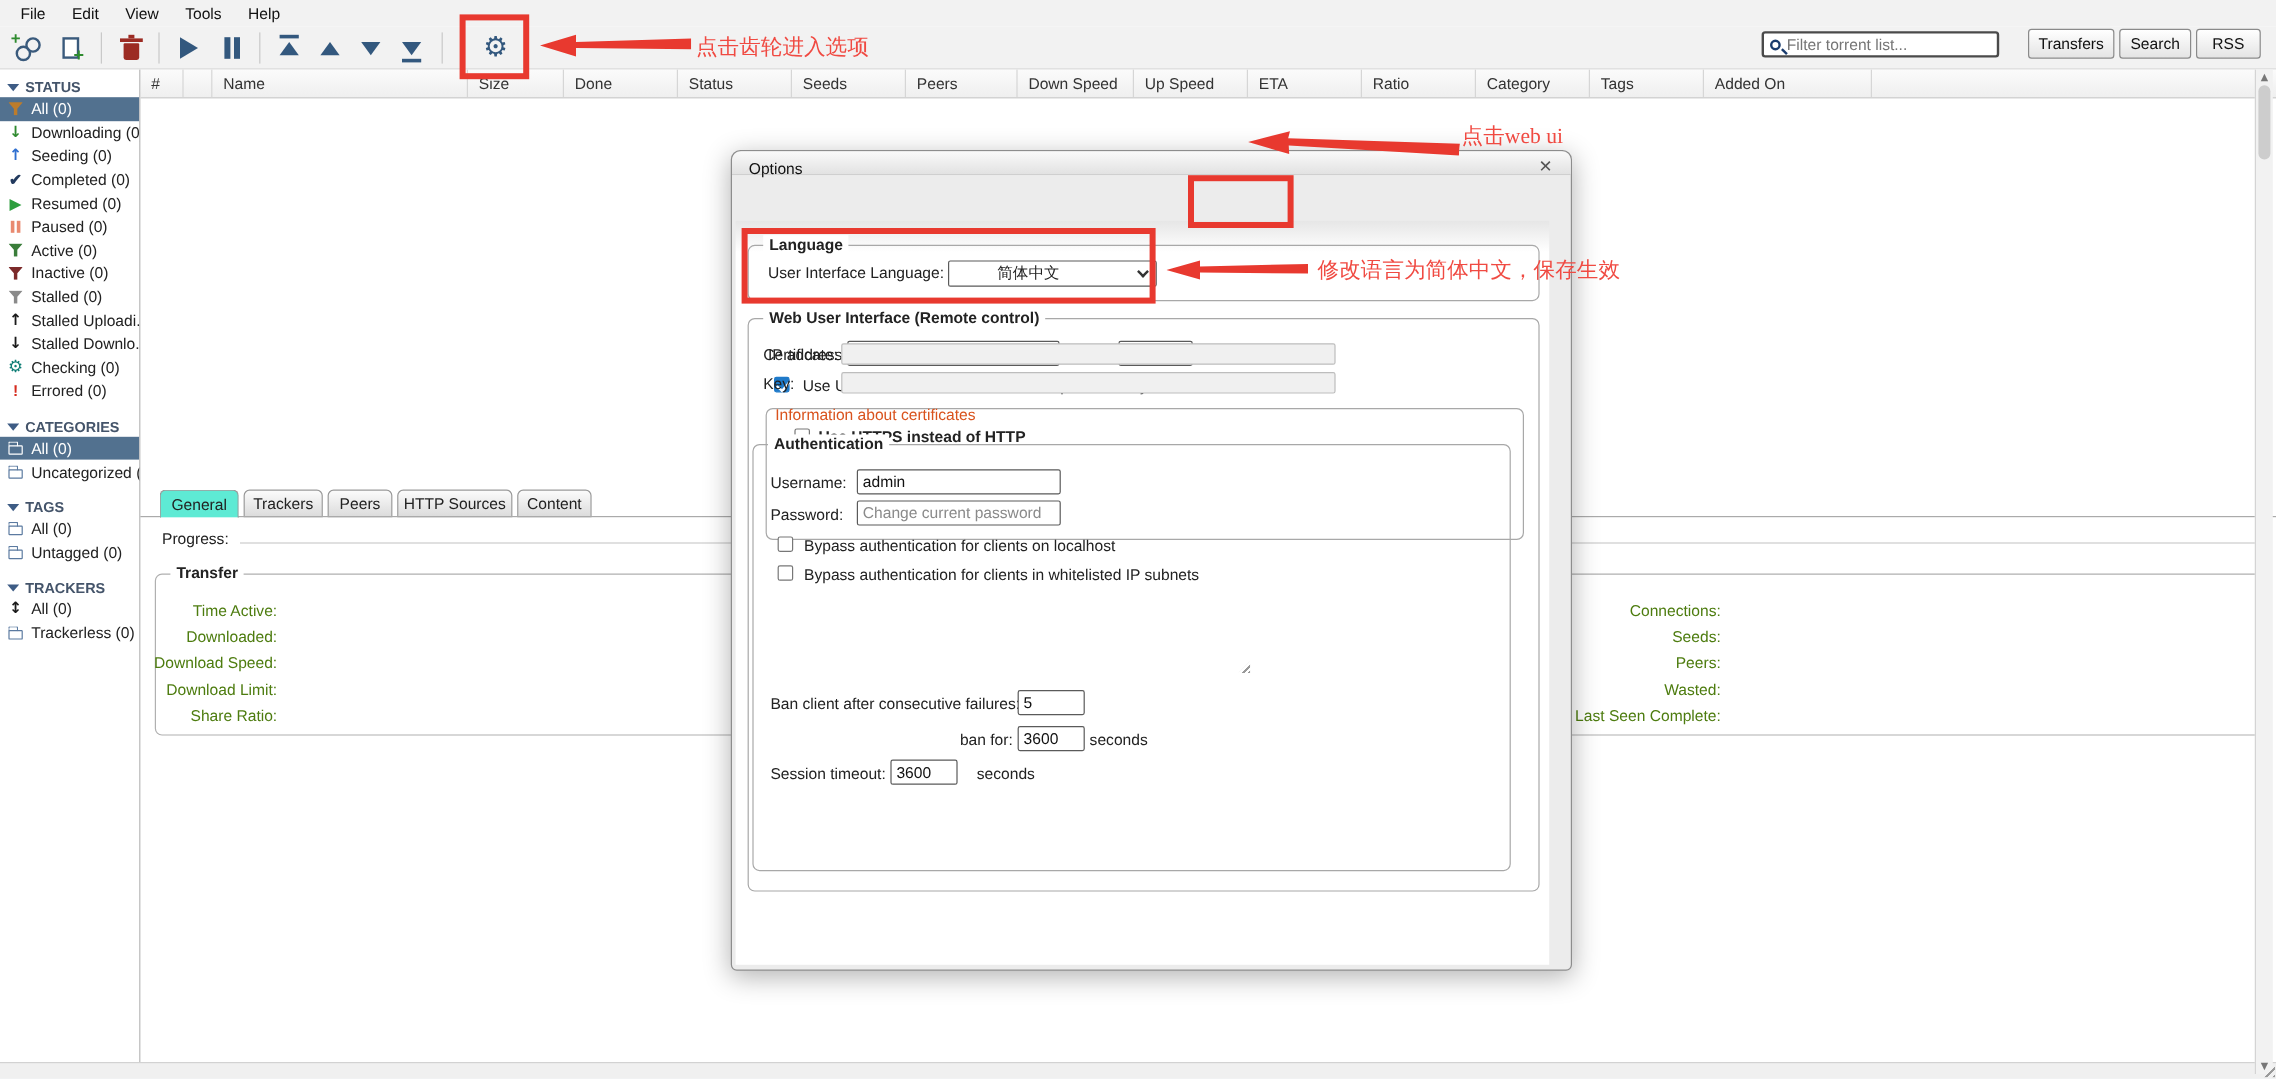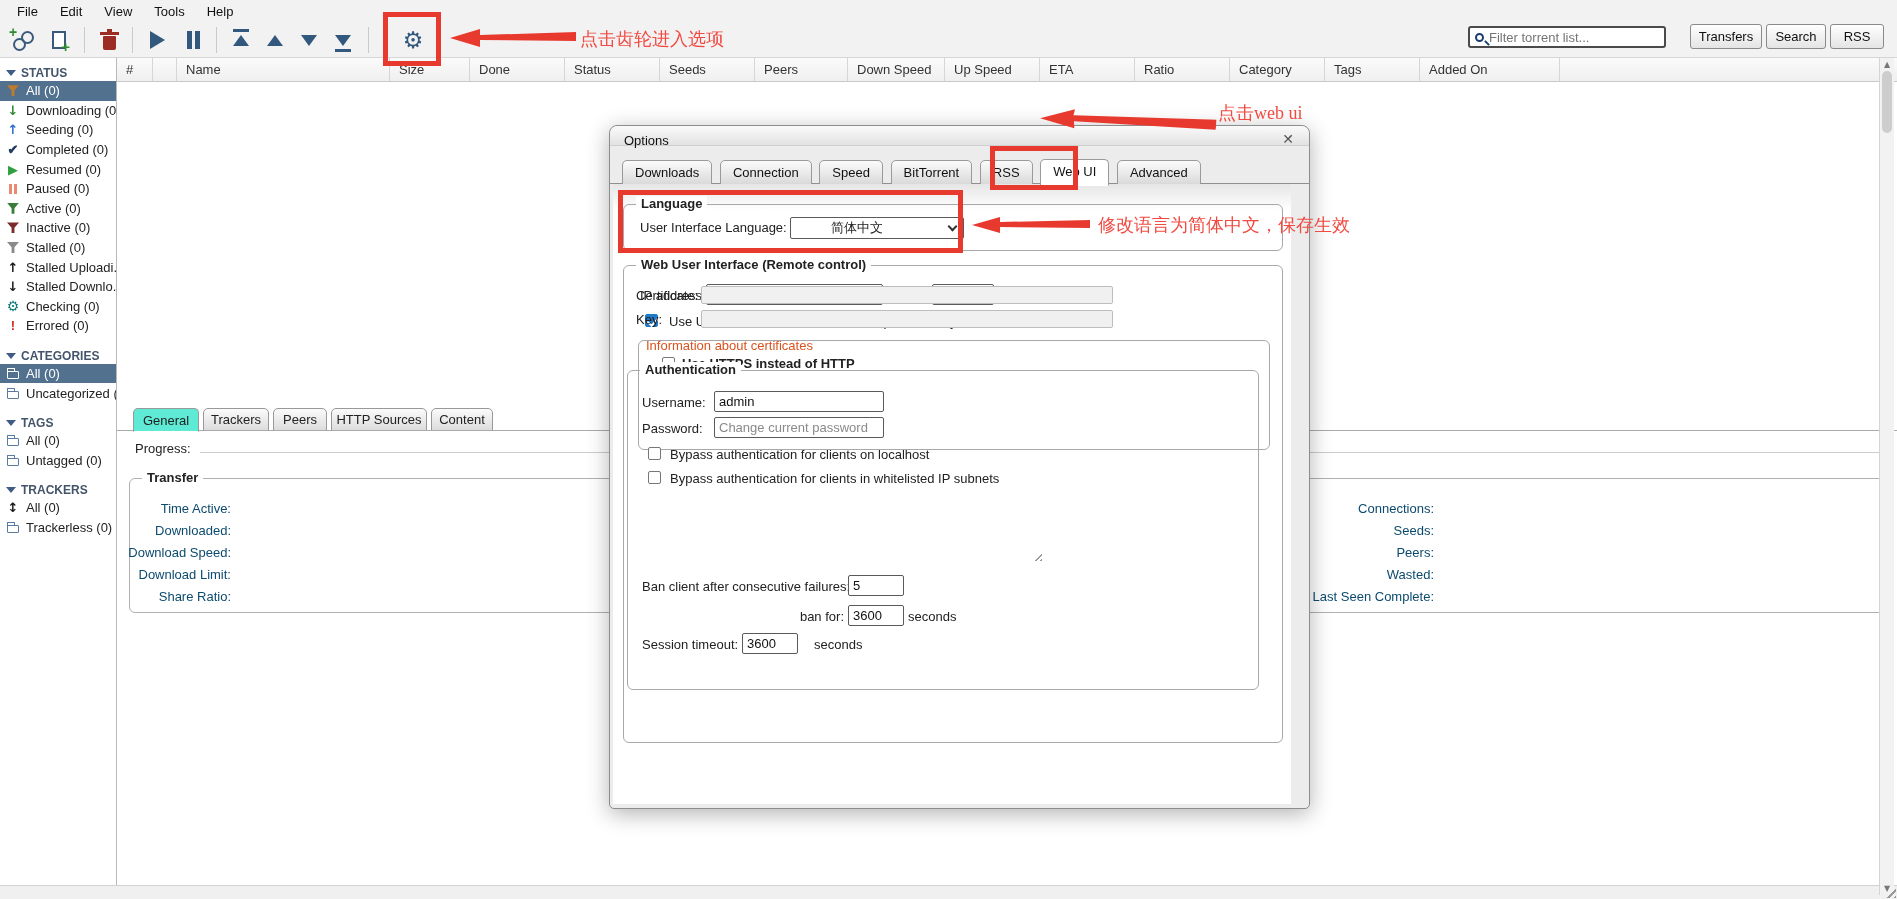--- a/index.html
+++ b/index.html
@@ -63,21 +63,21 @@
   .pause-ic{width:3px;height:10px;background:#e98a70;box-shadow:5px 0 0 #e98a70;margin-right:5px;}
 
   
   .dtab{position:absolute;top:408px;height:23px;border:1px solid #999;border-radius:5px 5px 0 0;background:linear-gradient(#fbfbfb,#dcdcdc);display:flex;align-items:center;justify-content:center;font-size:13px;color:#222;cursor:pointer;}
   .dtab.active{background:#5eead4;border-bottom:1px solid #fff;height:24px;z-index:3;}
   #dtab-line{left:117px;top:430px;right:0;height:1px;background:#aaa;}
   #progress-row{left:135px;top:441px;font-size:13px;color:#222;}
   #progress-bar{left:200px;top:452px;right:10px;height:1px;background:#cccccc;}
   .fieldset{position:absolute;border:1px solid #b0b0b0;border-radius:6px;background:transparent;}
   .legend{position:absolute;top:-9px;left:12px;background:#fff;padding:0 5px;font-weight:bold;font-size:13px;color:#222;}
-  .flabel{position:absolute;font-size:13px;color:#0c4a6e;white-space:nowrap;}
+  .flabel{position:absolute;font-size:13px;color:#4d7c0f;white-space:nowrap;}
   .r{text-align:right;}
 
   
   #dialog{left:609px;top:125px;width:701px;height:684px;background:#ececec;border:1px solid #8d8d8d;border-radius:8px 8px 5px 5px;box-shadow:0 5px 22px rgba(0,0,0,.30);z-index:10;}
   #dlg-titlebar{position:absolute;left:0;top:0;right:0;height:20px;background:linear-gradient(#fafafa,#e2e2e2);border-radius:8px 8px 0 0;border-bottom:1px solid #cfcfcf;}
   #dlg-title{position:absolute;left:14px;top:7px;font-size:13px;color:#111;}
   #dlg-close{position:absolute;right:12px;top:5px;width:18px;height:18px;color:#555;font-weight:bold;font-size:14px;text-align:center;cursor:pointer;font-family:"DejaVu Sans",sans-serif;}
   #dlg-tabs{position:absolute;left:0;top:30px;right:0;height:28px;padding-left:12px;border-bottom:1px solid #8f8f8f;}
   .dlg-tab{position:relative;display:inline-block;margin:3px 4px 0 0;padding:4px 12px 5px;border:1px solid #9a9a9a;border-radius:5px 5px 0 0;background:linear-gradient(#fbfbfb,#d8d8d8);font-size:13px;color:#111;cursor:pointer;vertical-align:bottom;}
   .dlg-tab.active{background:#fff;border-bottom:1px solid #fff;padding-bottom:6px;z-index:2;}
@@ -338,29 +338,20 @@
   </div>
 
 
   <div id="footer" class="abs"></div>
 
   <div id="dialog" class="abs">
     <div id="dlg-titlebar">
       <span id="dlg-title">Options</span>
       <span id="dlg-close">✕</span>
     </div>
-    <div id="dlg-tabs">
-      <span class="dlg-tab">Downloads</span>
-      <span class="dlg-tab">Connection</span>
-      <span class="dlg-tab">Speed</span>
-      <span class="dlg-tab">BitTorrent</span>
-      <span class="dlg-tab">RSS</span>
-      <span class="dlg-tab active">Web UI</span>
-      <span class="dlg-tab">Advanced</span>
-    </div>
 
     <div id="dlg-content">
 
       <div class="dfs" style="left:10px;top:20px;width:660px;height:47px;">
         <span class="legend">Language</span>
         <div class="dlabel" style="left:16px;top:15px;text-align:center;">User Interface Language:</div>
         <div class="dselect" style="left:166px;top:12px;width:174px;padding-left:40px;">
           <span>简体中文</span>
           <span class="chev"></span>
         </div>
@@ -383,21 +374,21 @@
               <span>Use HTTPS instead of HTTP</span>
             </span>
           </div>
           <div class="dlabel" style="left:12px;top:22px;">Certificate:</div>
           <input class="dinput gray" style="left: 77px; top: 20px; width: 412px;" readonly="">
           <div class="dlabel" style="left:12px;top:46px;">Key:</div>
           <input class="dinput gray" style="left: 77px; top: 44px; width: 412px;" readonly="">
           <div class="dlink" style="left:22px;top:72px;">Information about certificates</div>
         </div>
 
-        <div class="dfs" style="left:14px;top:186px;width:632px;height:320px;">
+        <div class="dfs" style="left:14px;top:186px;width:632px;height:356px;">
           <span class="legend">Authentication</span>
           <div class="dlabel" style="left:14px;top:24px;">Username:</div>
           <input class="dinput" style="left: 86px; top: 20px; width: 170px;" readonly="" value="admin">
           <div class="dlabel" style="left:14px;top:50px;">Password:</div>
           <input class="dinput" style="left: 86px; top: 46px; width: 170px;" readonly="" placeholder="Change current password">
           <span class="cb" style="left:20px;top:76px;"></span>
           <div class="dlabel" style="left:42px;top:76px;">Bypass authentication for clients on localhost</div>
           <span class="cb" style="left:20px;top:100px;"></span>
           <div class="dlabel" style="left:42px;top:100px;">Bypass authentication for clients in whitelisted IP subnets</div>
           <span class="ta-grip" style="left:404px;top:180px;"></span>

